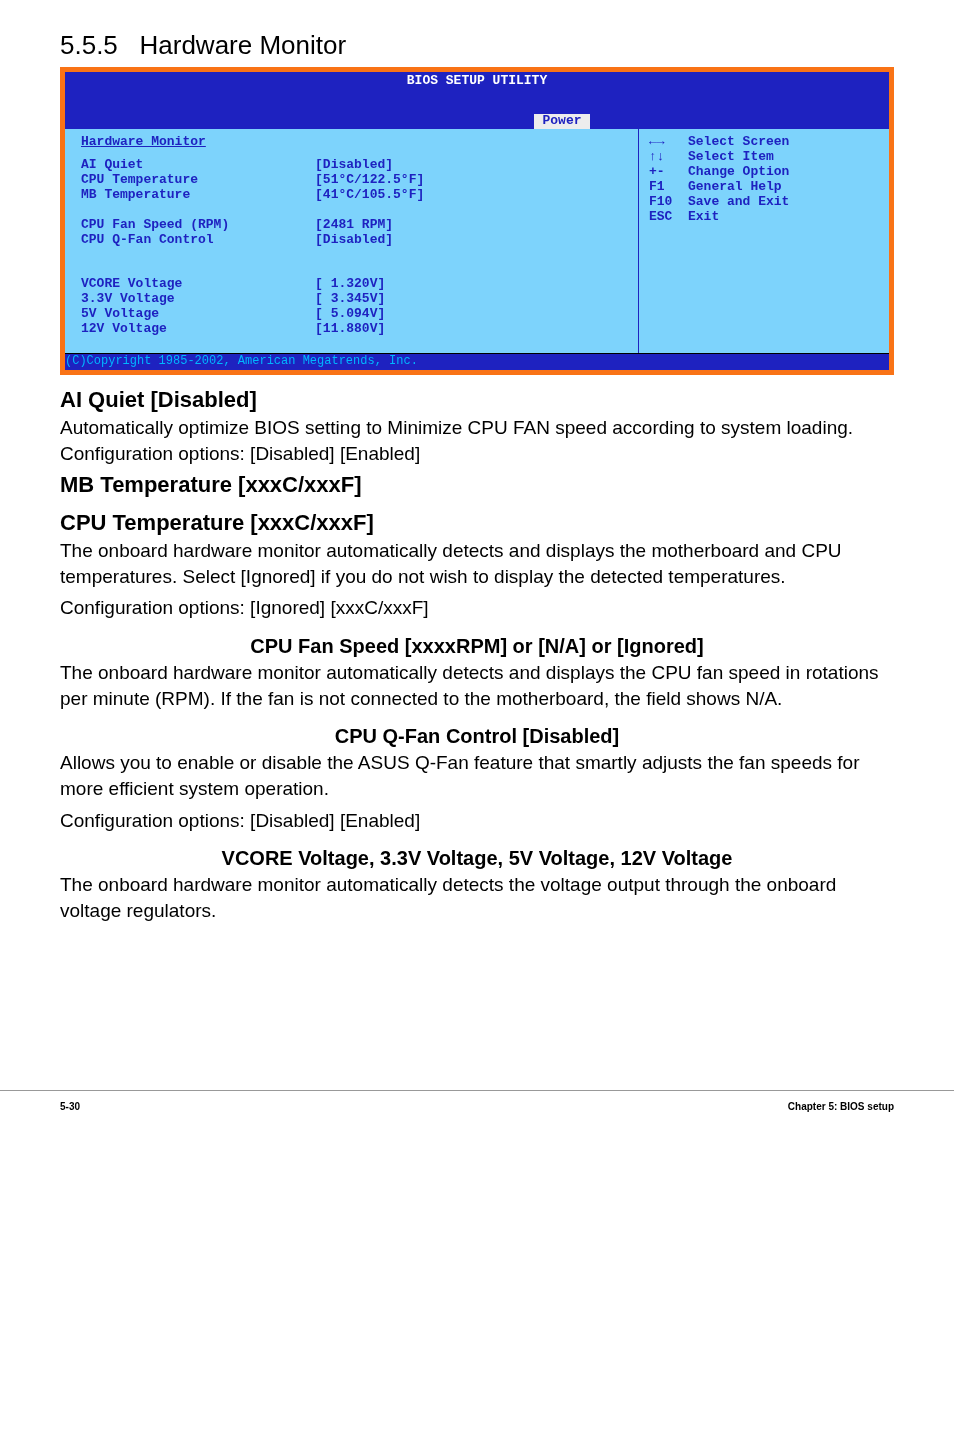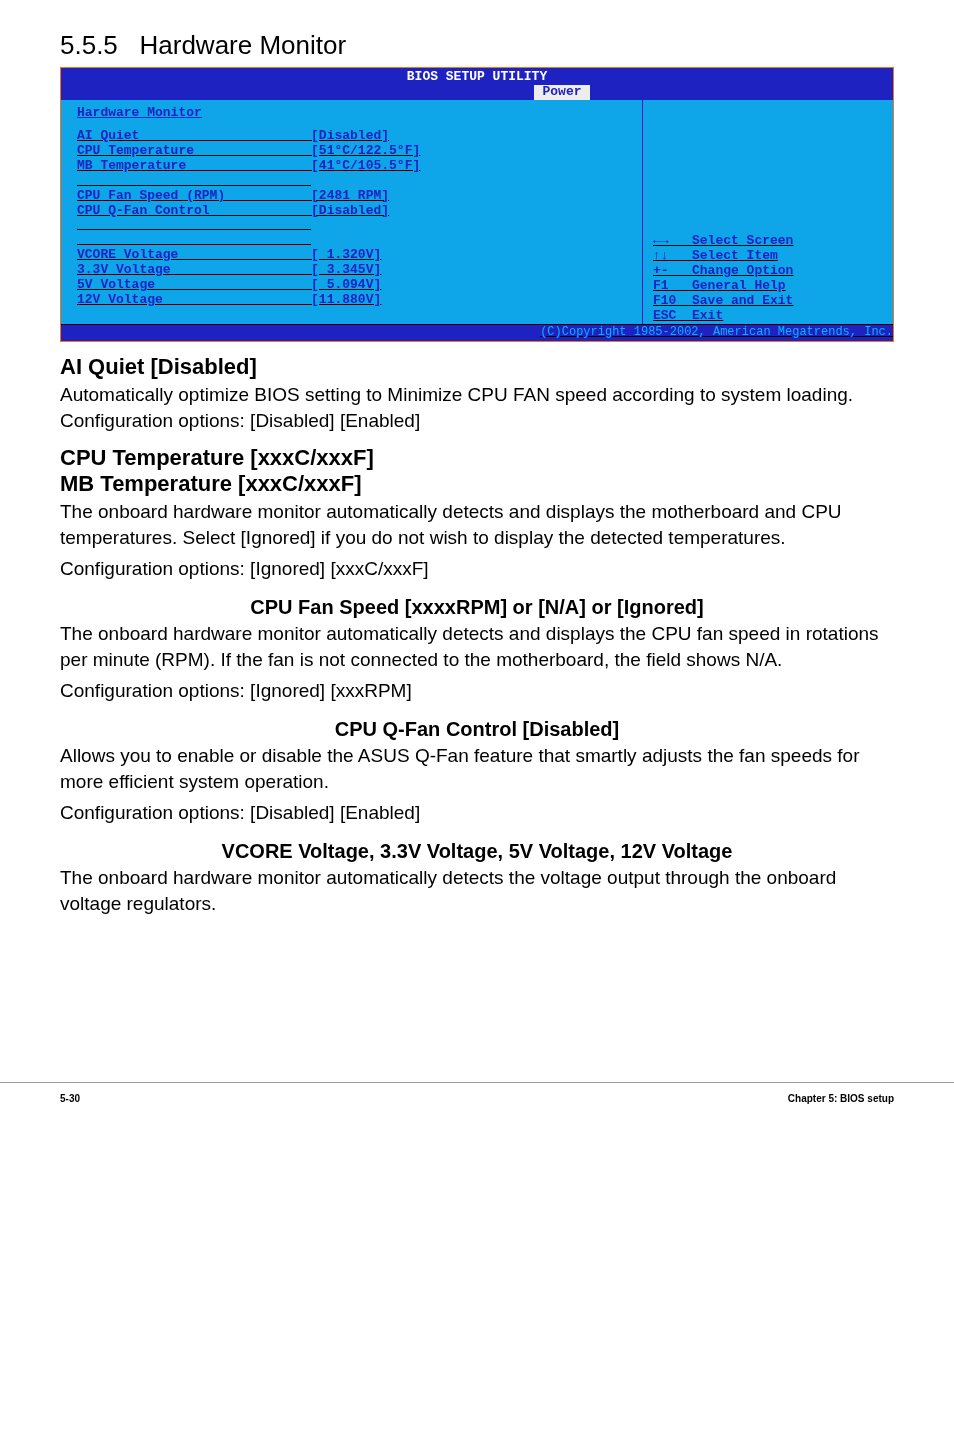--- a/index.html
+++ b/index.html
@@ -12,43 +12,43 @@
   }
   .page {
     padding: 30px 60px 40px 60px;
   }
   h2.section {
     font-size: 26px;
     font-weight: normal;
     margin: 0 0 6px 0;
   }
   .bios-box {
-    border: 1px solid #f97316;
-    background: #0ea5e9;
+    border: 5px solid #f97316;
+    background: #7dd3fc;
     font-family: "Courier New", monospace;
     font-size: 13px;
     line-height: 1.15;
     overflow: hidden;
-    text-decoration: underline;
   }
   .bios-titlebar {
     background: #1e22c0;
     color: #fff;
     text-align: center;
     padding: 2px 0 0 0;
     font-weight: bold;
   }
   .bios-titlebar .title-text { display:inline-block; }
   .bios-tab {
     background: #ededed;
     color: #1e22c0;
     display: inline-block;
     padding: 0 8px;
     font-weight: bold;
     margin-left: 170px;
+    margin-top: 25px;
   }
   .bios-body {
     display: flex;
   }
   .bios-left {
     flex: 1;
     padding: 6px 16px 16px 16px;
     color: #1e22c0;
     font-weight: bold;
   }
@@ -59,27 +59,26 @@
   }
   .bios-row { white-space: pre; }
   .bios-right {
     width: 230px;
     border-left: 1px solid #1e22c0;
     padding: 6px 10px 0 10px;
     color: #1e22c0;
     font-weight: bold;
     display: flex;
     flex-direction: column;
-    justify-content: flex-end;
   }
   .help-row { white-space: pre; }
   .bios-copy {
     background: #1e22c0;
     color: #00b7ff;
-    text-align: right;
+    text-align: left;
     font-family: "Courier New", monospace;
     font-size: 12px;
     padding: 1px 0;
     border-top: 1px solid #000;
   }
   h3.sub {
     font-size: 22px;
     font-weight: bold;
     margin: 12px 0 2px 0;
   }
@@ -147,28 +146,27 @@
             <div class="help-row">ESC  Exit</div>
           </div>
       </div>
     </div>
     <div class="bios-copy">(C)Copyright 1985-2002, American Megatrends, Inc.</div>
   </div>
 
   <h3 class="sub">AI Quiet [Disabled]</h3>
   <p class="body">Automatically optimize BIOS setting to Minimize CPU FAN speed according to system loading. Configuration options: [Disabled] [Enabled]</p>
 
+  <h3 class="sub" style="margin-top:0">MB Temperature [xxxC/xxxF]</h3>
   <h3 class="sub" style="margin-bottom:0">CPU Temperature [xxxC/xxxF]</h3>
-  <h3 class="sub" style="margin-top:0">MB Temperature [xxxC/xxxF]</h3>
   <p class="body">The onboard hardware monitor automatically detects and displays the motherboard and CPU temperatures. Select [Ignored] if you do not wish to display the detected temperatures.</p>
   <p class="body">Configuration options: [Ignored] [xxxC/xxxF]</p>
 
   <h3 class="sub2">CPU Fan Speed [xxxxRPM] or [N/A] or [Ignored]</h3>
   <p class="body">The onboard hardware monitor automatically detects and displays the CPU fan speed in rotations per minute (RPM). If the fan is not connected to the motherboard, the field shows N/A.</p>
-  <p class="body">Configuration options: [Ignored] [xxxRPM]</p>
 
   <h3 class="sub2">CPU Q-Fan Control [Disabled]</h3>
   <p class="body">Allows you to enable or disable the ASUS Q-Fan feature that smartly adjusts the fan speeds for more efficient system operation.</p>
   <p class="body">Configuration options: [Disabled] [Enabled]</p>
 
   <h3 class="sub2">VCORE Voltage, 3.3V Voltage, 5V Voltage, 12V Voltage</h3>
   <p class="body">The onboard hardware monitor automatically detects the voltage output through the onboard voltage regulators.</p>
 
 </div>
 

